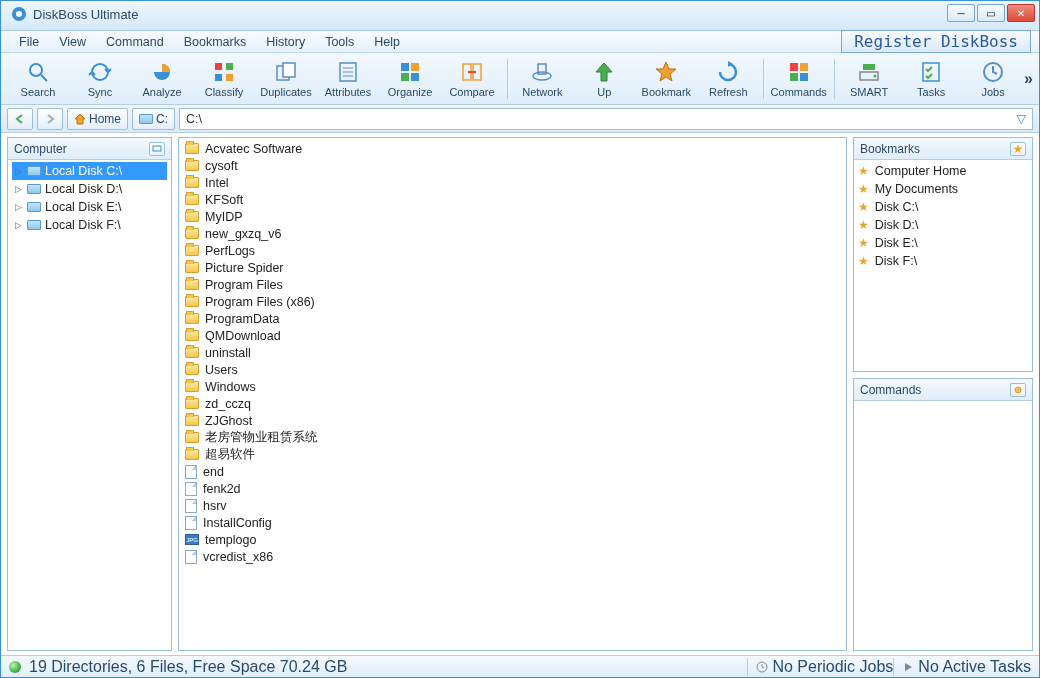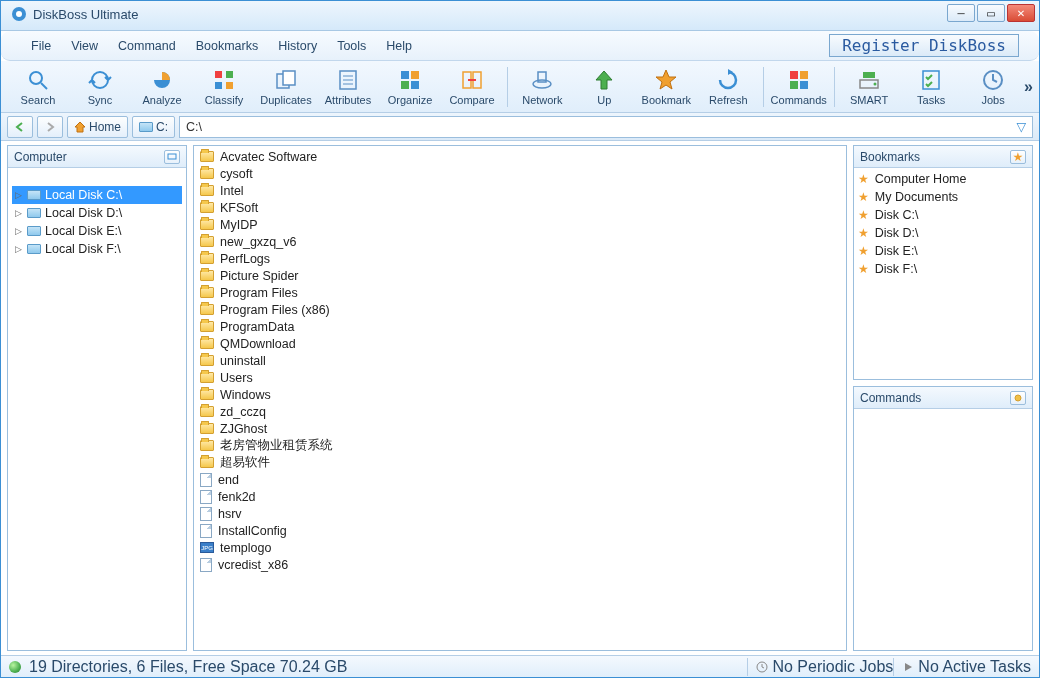--- a/index.html
+++ b/index.html
@@ -7,21 +7,21 @@
 
 
 .titlebar { height: 30px; background: linear-gradient(#eef6fd, #d5e9fa); display: flex; align-items: flex-end; padding: 8px 4px; border-bottom: 1px solid #a8c8e4; }
 .titlebar .app-icon { width: 16px; height: 16px; margin: 0 6px; }
 .titlebar .title { font-size: 13px; color: #2a4a6a; flex: 1; }
 .titlebar .winbtns { display: flex; gap: 2px; }
 .winbtn { width: 28px; height: 18px; border: 1px solid #7aa7cf; background: linear-gradient(#f8fbfe,#dbeaf8); border-radius: 2px; display:flex; align-items:center; justify-content:center; font-size:10px; }
 .winbtn.close { background: linear-gradient(#f48a7a,#d94c36); border-color:#b33; color:#fff; }
 
 
-.menubar { height: 30px; background: linear-gradient(#f7fbff,#e7f1fb); display:flex; align-items:center; padding: 0 20px; border-bottom:1px solid #c2d7ec; font-size:12.5px; color:#2a4a6a;border-radius:9px; }
+.menubar { height: 22px; background: linear-gradient(#f7fbff,#e7f1fb); display:flex; align-items:center; padding: 0 8px; border-bottom:1px solid #c2d7ec; font-size:12.5px; color:#2a4a6a; }
 .menubar .menuitem { padding: 2px 10px; cursor:default; }
 .register { margin-left:auto; border:1px solid #7aa7cf; background:linear-gradient(#f8fbfe,#dbeaf8); padding:1px 12px; font-family: monospace; font-size:16px; color:#2a5aa0; cursor:pointer; }
 
 
 .toolbar { height: 52px; background: linear-gradient(#f2f8fe,#e0eefb); border-bottom:1px solid #b5cee6; display:flex; align-items:center; padding: 2px 6px; }
 .tbitem { display:flex; flex-direction:column; align-items:center; justify-content:center; width:62px; height:48px; font-size:11px; color:#2a4a6a; cursor:pointer; font-family: monospace; }
 .tbitem svg { width:24px; height:24px; margin-bottom:2px; }
 .tbdiv { width:1px; height:40px; background:#b5cee6; margin:0 4px; }
 .tboverflow { width:14px; font-weight:bold; color:#2a4a6a; }
 
@@ -31,21 +31,21 @@
 .pathbox { flex:1; height:22px; border:1px solid #9bbedd; background:#fff; display:flex; align-items:center; padding:0 6px; font-size:12.5px; font-family:monospace; color:#333; }
 .pathbox .dd { margin-left:auto; color:#3b8fd4; }
 
 
 .mainrow { flex:1; display:flex; padding:4px 6px 4px 6px; gap:6px; overflow:hidden; background:#fff; }
 .panel { border:1px solid #9bbedd; display:flex; flex-direction:column; background:#fff; }
 .panel-header { height:22px; background:linear-gradient(#f4f9fe,#dfedfa); border-bottom:1px solid #b5cee6; display:flex; align-items:center; padding:0 6px; font-size:12px; color:#2a4a6a; }
 .panel-header .hicon { margin-left:auto; width:16px; height:14px; border:1px solid #9bbedd; background:linear-gradient(#fff,#e7f1fb); border-radius:2px; display:flex;align-items:center;justify-content:center; }
 .panel-body { flex:1; overflow:auto; padding:2px 4px; font-size:12.5px; color:#222; }
 
-.left-panel { width:180px;gap:16px; }
+.left-panel { width:165px; }
 .center-panel { flex:1; }
 .center-panel .panel-body { padding:2px 6px; }
 .right-col { width:180px; display:flex; flex-direction:column; gap:6px; }
 .right-col .panel { flex:1; }
 
 .treeitem { display:flex; align-items:center; gap:4px; height:18px; padding-left:2px; }
 .treeitem .expander { width:9px; text-align:center; color:#666; font-size:9px; }
 .treeitem.selected { background:#3399ff; color:#fff; }
 .drive-icon { width:14px; height:10px; background:linear-gradient(#c4e4f7,#8fc9ed); border:1px solid #5a9bc9; border-radius:1px; display:inline-block; }
 

